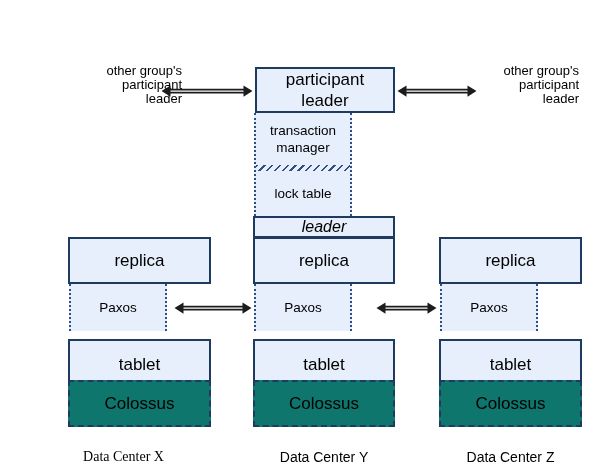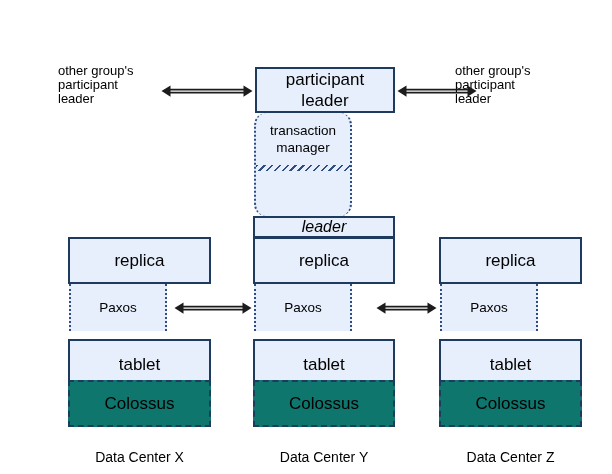--- a/index.html
+++ b/index.html
@@ -40,21 +40,21 @@
     background: repeating-linear-gradient(135deg, #2e4d80 0 1.7px, transparent 1.7px 5.5px);
   }
   .leader-box { font-style: italic; font-size: 16px; }
   .dashedbox {
     background: #0f766e;
     border: 2px dashed #1f3a5f;
     display: flex; align-items: center; justify-content: center;
   }
   .tabletbox { border-bottom: none; margin-top: 8px; }
   .sidetext {
-    font-size: 13px; line-height: 14px; text-align: left;
+    font-size: 13px; line-height: 14px; text-align: right;
   }
   .dclabel {
     font-size: 14px; text-align: center;
   }
   svg.arrow { overflow: visible; }
 </style>
 </head>
 <body>
 
 <div id="canvas">
@@ -77,26 +77,29 @@
     <line x1="9" y1="10.6" x2="73" y2="10.6" stroke="#1c1c1c" stroke-width="1.7"></line>
     <path d="M10.5 3.4 L1.5 9.1 L10.5 14.8 Z" fill="#1c1c1c"></path>
     <path d="M71.5 3.4 L80.5 9.1 L71.5 14.8 Z" fill="#1c1c1c"></path>
   </svg>
 
   <div class="abs fillbox box-label" style="left:255px; top:67px; width:140px; height:46px;">
     <span class="ml">participant
 leader</span>
   </div>
 
-  <div class="abs strip" style="left:254px; top:113px; width:98px; height:103px;border-radius:12px;">
+  <div class="abs strip" style="left:254px; top:113px; width:98px; height:103px;">
     <div class="strip-section small-label" style="top:0; height:52px;">
       <span class="ml">transaction
 manager</span>
     </div>
     <div class="hatch" style="top:52px;"></div>
+    <div class="strip-section small-label" style="top:58px; height:45px;">
+      <span>lock table</span>
+    </div>
   </div>
 
   <div class="abs fillbox leader-box" style="left:253px; top:216px; width:142px; height:22px;">
     <span>leader</span>
   </div>
 
   <div class="abs fillbox box-label" style="left:68px; top:237px; width:143px; height:47px;">
     <span>replica</span>
   </div>
   <div class="abs fillbox box-label" style="left:253px; top:237px; width:142px; height:47px;">
@@ -148,17 +151,17 @@
   <div class="abs dashedbox box-label" style="left:68px; top:380px; width:143px; height:47px;">
     <span>Colossus</span>
   </div>
   <div class="abs dashedbox box-label" style="left:253px; top:380px; width:142px; height:47px;">
     <span>Colossus</span>
   </div>
   <div class="abs dashedbox box-label" style="left:439px; top:380px; width:143px; height:47px;">
     <span>Colossus</span>
   </div>
 
-  <div class="abs dclabel" style="left:68px; top:449px; width:143px;">Data Center X</div>
+  <div class="abs dclabel" style="left:52px; top:449px; width:143px;font-family:Liberation Serif, serif;">Data Center X</div>
   <div class="abs dclabel" style="left:439px; top:449px; width:143px;">Data Center Z</div>
   <div class="abs dclabel" style="left:253px; top:449px; width:142px;">Data Center Y</div>
 
 </div>
 
 </body></html>

